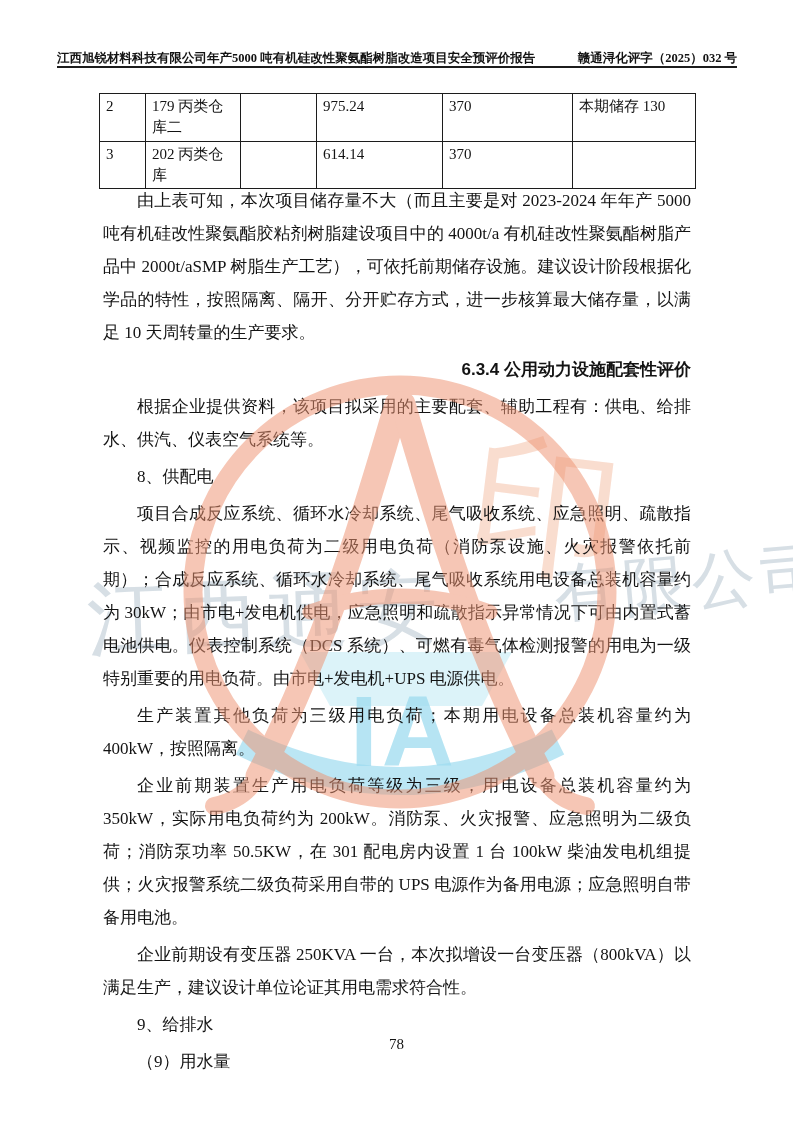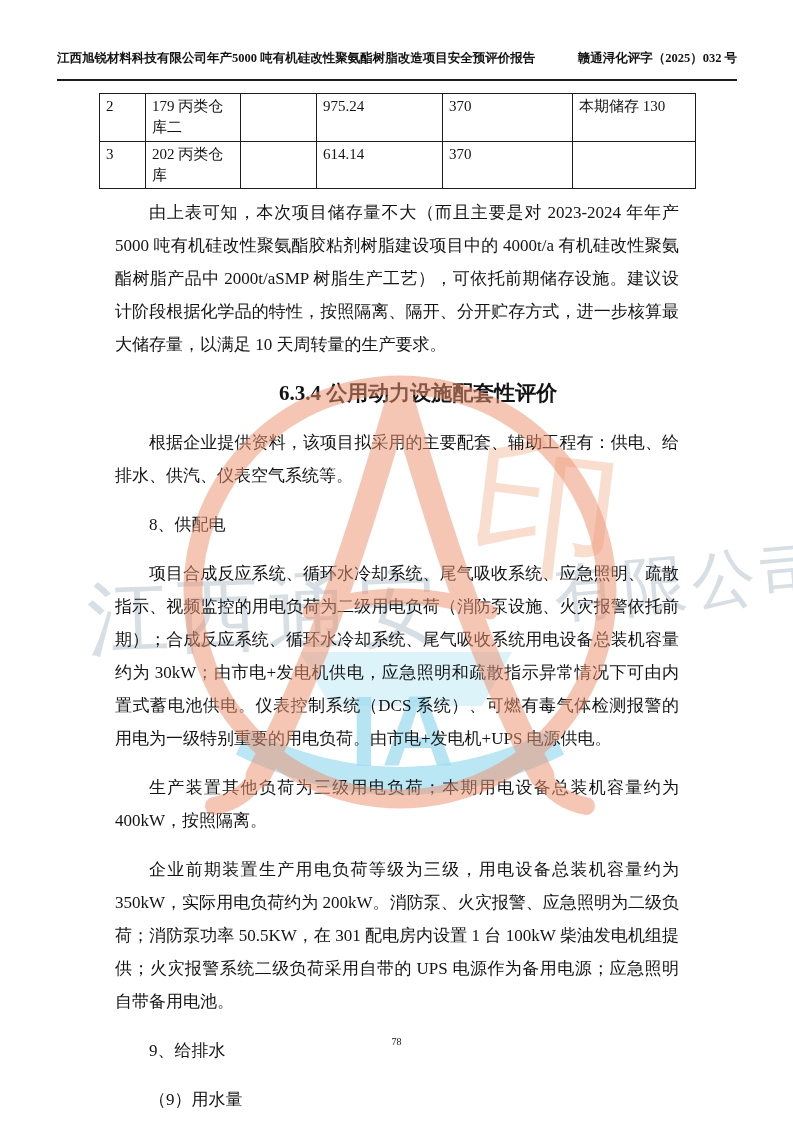--- a/index.html
+++ b/index.html
@@ -6,50 +6,50 @@
   .page {
     position:relative; width:793px; height:1122px; margin:0 auto;
     background:#ffffff; overflow:hidden;
     font-family:"Liberation Serif","DejaVu Serif",serif; color:#131313;
   }
   
   .header {
     position:absolute; left:57px; top:50px; width:680px;
     display:flex; justify-content:space-between; align-items:flex-end;
     font-weight:bold; font-size:12.5px; line-height:16px;
-    border-bottom:2.5px solid #1c1c1c; padding-bottom:13px;
+    border-bottom:2.5px solid #1c1c1c; 
     white-space:nowrap;
   }
   
   .doc-table {
     position:absolute; left:99px; top:93px; width:596px;
     border-collapse:collapse; table-layout:fixed; font-size:15px;
   }
   .doc-table td {
     border:1.6px solid #1c1c1c; padding:2px 4px 2px 6px;
     vertical-align:top; line-height:21px;
   }
   .doc-table tr.r1 td { height:43px; }
   .doc-table tr.r2 td { height:26px; }
   
   .body-layer {
     position:absolute; left:99px; top:180px; width:596px; z-index:2;
     font-size:17px; line-height:33px; text-align:justify;
   }
-  .body-layer p { margin:16px; text-indent:2em;font-family:Liberation Serif, serif; }
+  .body-layer p { margin:4px; text-indent:2em; }
   .sec-heading {
-    margin:0; font-weight:bold; font-size:21px; text-indent:0;
+    margin:0; font-weight:bold; font-size:17px; text-indent:0;
     font-family:"Liberation Sans","DejaVu Sans",sans-serif;
-    text-align:center;
+    text-align:right;
   }
   .list-item { text-align:left; }
   
   .page-number {
     position:absolute; left:0; right:0; top:1036px; text-align:center;
-    font-size:10px; z-index:2;
+    font-size:15px; z-index:2;
   }
   
   .wm-under, .wm-over {
     position:absolute; left:0; top:0; width:793px; height:1122px;
     pointer-events:none;
   }
   .wm-under { z-index:1; }
   .wm-over  { z-index:3; }
 </style>
 </head>
@@ -101,20 +101,21 @@
   </table>
 
   <div class="body-layer">
     <p>由上表可知，本次项目储存量不大（而且主要是对 2023-2024 年年产 5000 吨有机硅改性聚氨酯胶粘剂树脂建设项目中的 4000t/a 有机硅改性聚氨酯树脂产品中 2000t/aSMP 树脂生产工艺），可依托前期储存设施。建议设计阶段根据化学品的特性，按照隔离、隔开、分开贮存方式，进一步核算最大储存量，以满足 10 天周转量的生产要求。</p>
     <p class="sec-heading">6.3.4 公用动力设施配套性评价</p>
     <p>根据企业提供资料，该项目拟采用的主要配套、辅助工程有：供电、给排水、供汽、仪表空气系统等。</p>
     <p class="list-item">8、供配电</p>
     <p>项目合成反应系统、循环水冷却系统、尾气吸收系统、应急照明、疏散指示、视频监控的用电负荷为二级用电负荷（消防泵设施、火灾报警依托前期）；合成反应系统、循环水冷却系统、尾气吸收系统用电设备总装机容量约为 30kW；由市电+发电机供电，应急照明和疏散指示异常情况下可由内置式蓄电池供电。仪表控制系统（DCS 系统）、可燃有毒气体检测报警的用电为一级特别重要的用电负荷。由市电+发电机+UPS 电源供电。</p>
     <p>生产装置其他负荷为三级用电负荷；本期用电设备总装机容量约为 400kW，按照隔离。</p>
     <p>企业前期装置生产用电负荷等级为三级，用电设备总装机容量约为 350kW，实际用电负荷约为 200kW。消防泵、火灾报警、应急照明为二级负荷；消防泵功率 50.5KW，在 301 配电房内设置 1 台 100kW 柴油发电机组提供；火灾报警系统二级负荷采用自带的 UPS 电源作为备用电源；应急照明自带备用电池。</p>
+    <p>企业前期设有变压器 250KVA 一台，本次拟增设一台变压器（800kVA）以满足生产，建议设计单位论证其用电需求符合性。</p>
     <p class="list-item">9、给排水</p>
     <p class="list-item">（9）用水量</p>
   </div>
 
   <svg class="wm-over" viewBox="0 0 793 1122" xmlns="http://www.w3.org/2000/svg">
     <g stroke="#ee9372" fill="none" opacity="0.52" stroke-linecap="round">
       <circle cx="400" cy="592" r="207" stroke-width="19"></circle>
       <path d="M397,404 C372,488 330,640 258,776" stroke-width="25"></path>
       <path d="M403,404 C428,488 470,640 542,776" stroke-width="25"></path>
       <path d="M258,776 Q244,800 214,806" stroke-width="18"></path>

